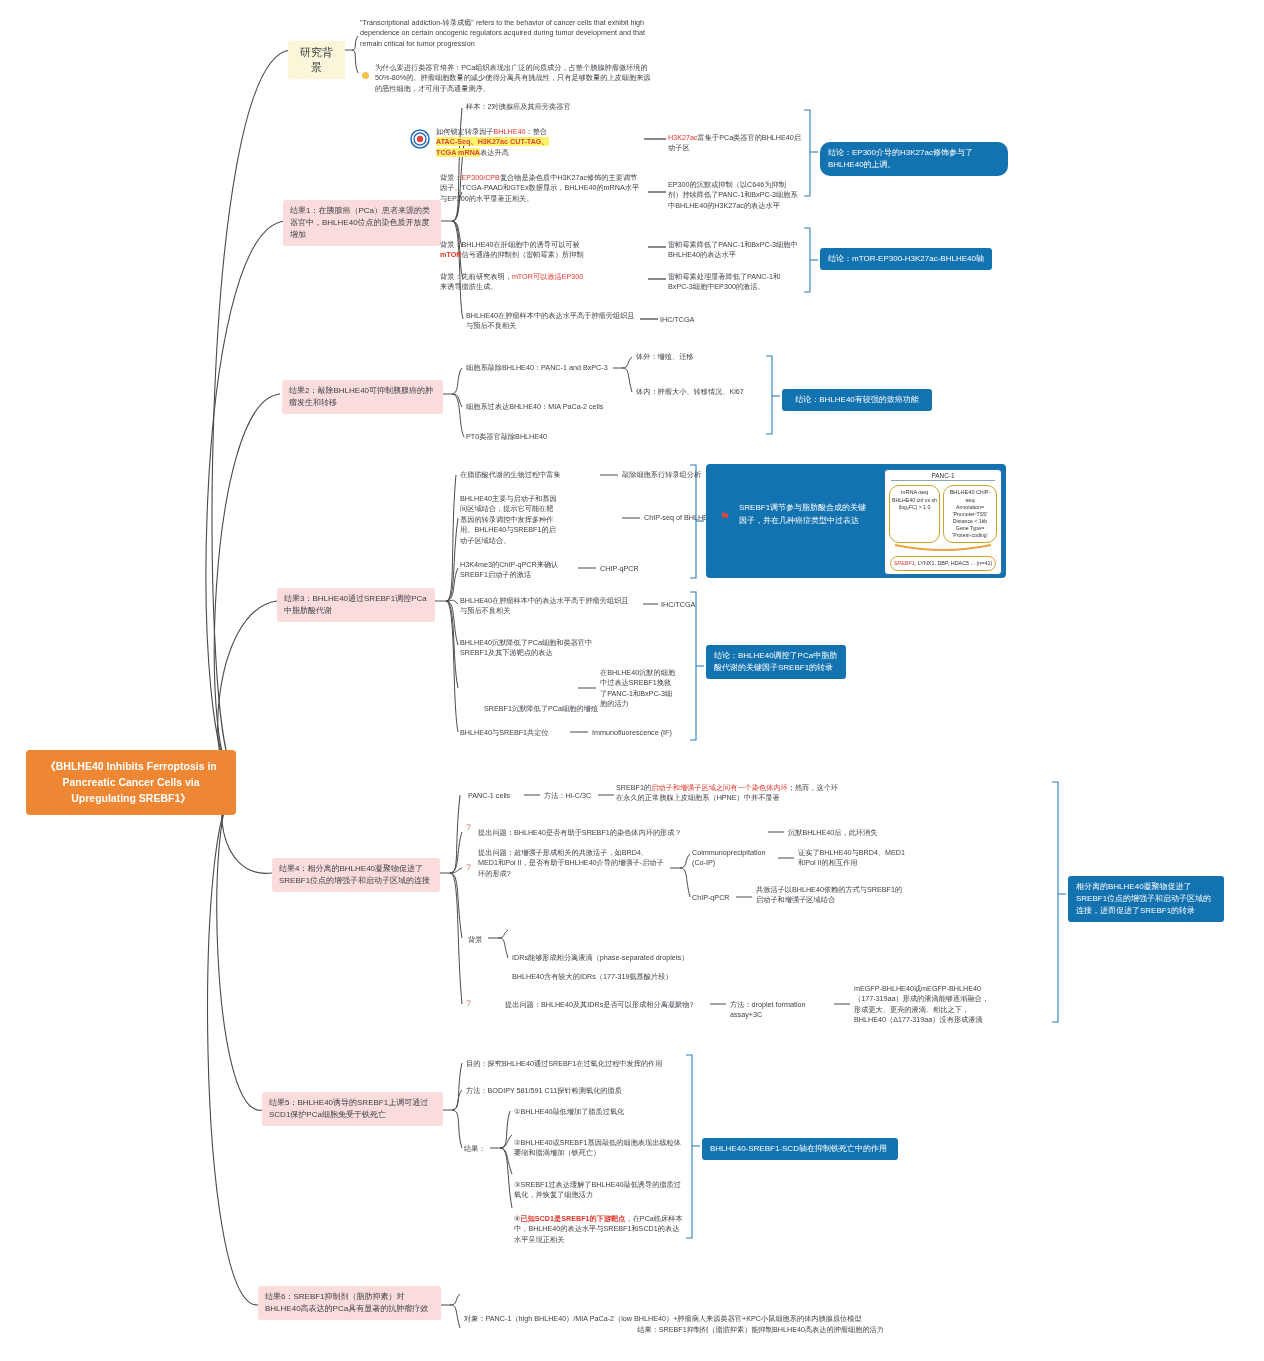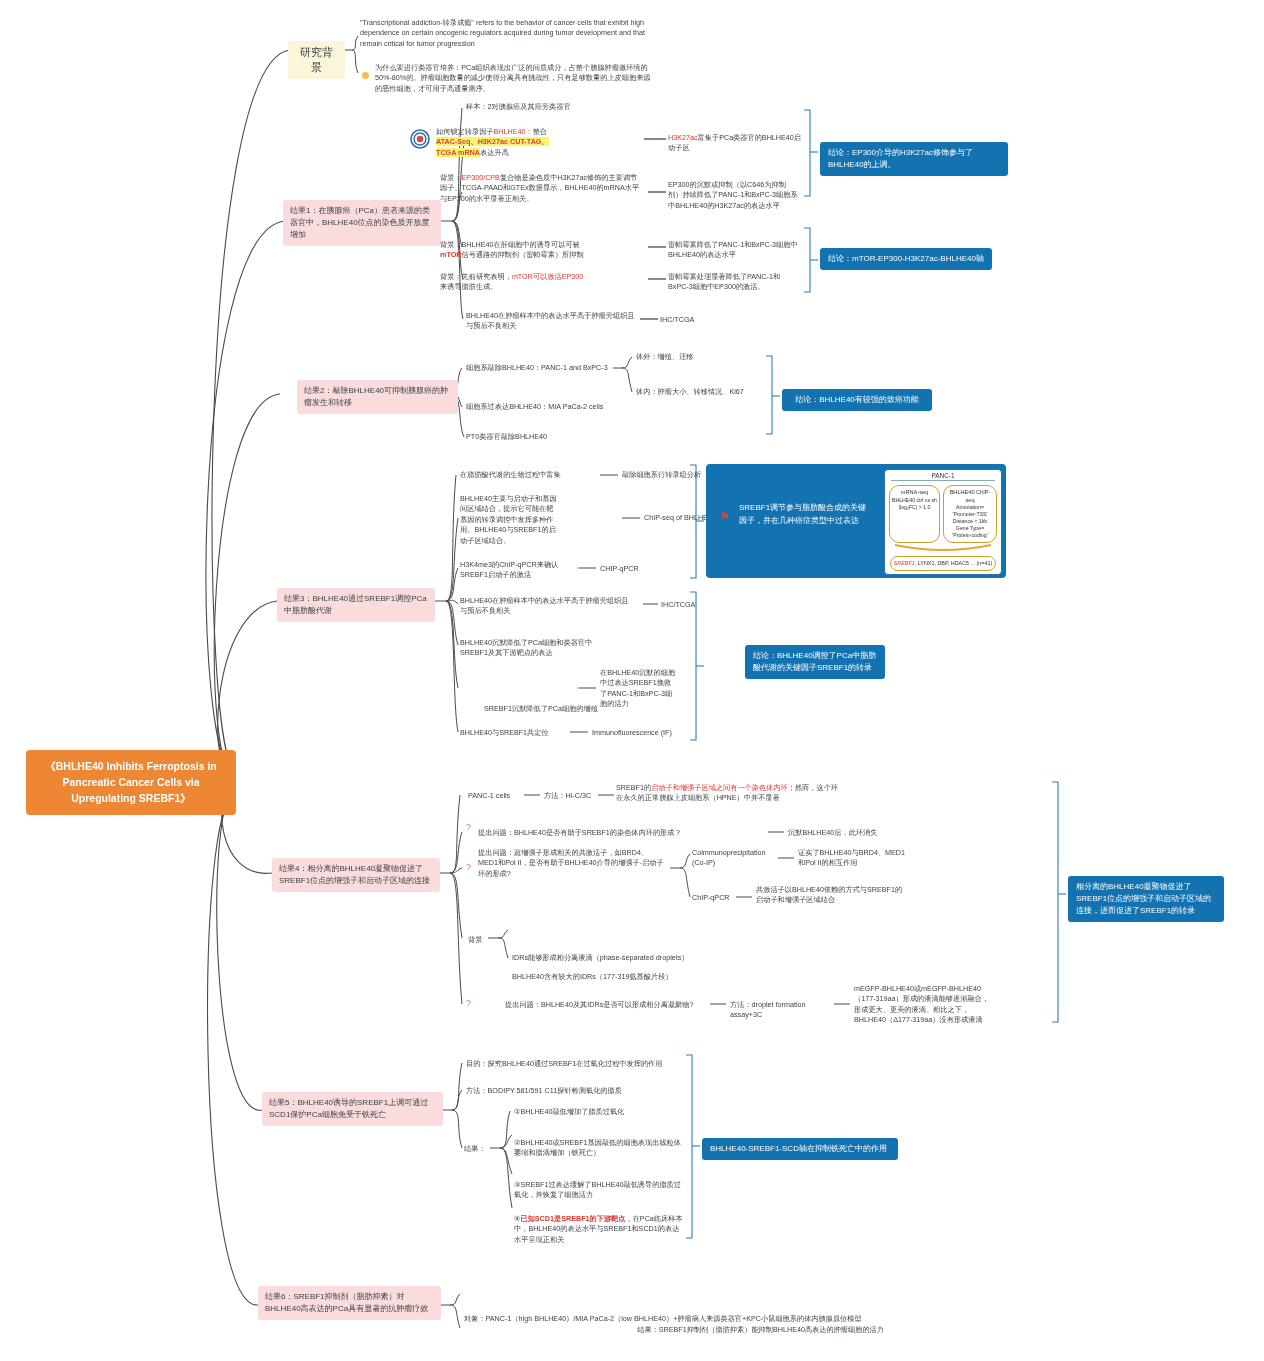--- a/index.html
+++ b/index.html
@@ -168,24 +168,24 @@
 <div class="txt" style="left:668px;top:240px;width:132px;">雷帕霉素降低了PANC-1和BxPC-3细胞中BHLHE40的表达水平</div>
 
 <div class="txt" style="left:440px;top:272px;width:205px;">
   <span>背景：先前研究表明，</span><span class="red">mTOR可以激活EP300</span><br><span>来诱导脂肪生成。</span>
 </div>
 <div class="txt" style="left:668px;top:272px;width:132px;">雷帕霉素处理显著降低了PANC-1和BxPC-3细胞中EP300的激活。</div>
 
 <div class="txt" style="left:466px;top:311px;width:172px;">BHLHE40在肿瘤样本中的表达水平高于肿瘤旁组织且与预后不良相关</div>
 <div class="txt" style="left:660px;top:315px;width:80px;">IHC/TCGA</div>
 
-<div class="node blue" style="left:820px;top:142px;width:188px;">结论：EP300介导的H3K27ac修饰参与了BHLHE40的上调。</div>
+<div class="node blue" style="left:820px;top:142px;width:188px;border-radius:10px;">结论：EP300介导的H3K27ac修饰参与了BHLHE40的上调。</div>
 <div class="node blue" style="left:820px;top:248px;width:172px;">结论：mTOR-EP300-H3K27ac-BHLHE40轴</div>
 
-<div class="node pink" style="left:282px;top:380px;width:161px;margin-left:15px;">结果2：敲除BHLHE40可抑制胰腺癌的肿瘤发生和转移</div>
+<div class="node pink" style="left:282px;top:380px;width:161px;">结果2：敲除BHLHE40可抑制胰腺癌的肿瘤发生和转移</div>
 <div class="txt" style="left:466px;top:363px;width:150px;">细胞系敲除BHLHE40：PANC-1 and BxPC-3</div>
 <div class="txt" style="left:466px;top:402px;width:150px;">细胞系过表达BHLHE40：MIA PaCa-2 cells</div>
 <div class="txt" style="left:466px;top:432px;width:150px;">PT0类器官敲除BHLHE40</div>
 <div class="txt" style="left:636px;top:352px;width:120px;">体外：增殖、迁移</div>
 <div class="txt" style="left:636px;top:387px;width:130px;">体内：肿瘤大小、转移情况、Ki67</div>
 <div class="node blue" style="left:782px;top:389px;width:150px;text-align:center;">结论：BHLHE40有较强的致癌功能</div>
 
 <div class="node pink" style="left:277px;top:588px;width:158px;">结果3：BHLHE40通过SREBF1调控PCa中脂肪酸代谢</div>
 
 <div class="txt" style="left:460px;top:470px;width:138px;">在脂肪酸代谢的生物过程中富集</div>
@@ -229,21 +229,21 @@
     </div>
     <svg width="116" height="12" style="display:block;">
       <path d="M10 2 Q58 12 106 2" fill="none" stroke="#e8a33d" stroke-width="2"></path>
     </svg>
     <div class="cbox" style="margin:1px 5px 0;border-radius:8px;font-size:5.4px;padding:3px 2px;">
       <span style="color:#e0443c;font-style:italic;">SREBF1</span><span>, LYNX1, DBP, HDAC5 ... (n=41)</span>
     </div>
   </div>
 </div>
 
-<div class="node blue" style="left:706px;top:645px;width:140px;margin-left:39px;">结论：BHLHE40调控了PCa中脂肪酸代谢的关键因子SREBF1的转录</div>
+<div class="node blue" style="left:706px;top:645px;width:140px;">结论：BHLHE40调控了PCa中脂肪酸代谢的关键因子SREBF1的转录</div>
 
 <div class="node pink" style="left:272px;top:858px;width:168px;">结果4：相分离的BHLHE40凝聚物促进了SREBF1位点的增强子和启动子区域的连接</div>
 
 <div class="txt" style="left:468px;top:791px;width:62px;">PANC-1 cells</div>
 <div class="txt" style="left:544px;top:791px;width:58px;">方法：Hi-C/3C</div>
 <div class="txt" style="left:616px;top:783px;width:228px;">
   <span>SREBF1的</span><span class="red">启动子和增强子区域之间有一个染色体内环</span><span>；然而，这个环在永久的正常胰腺上皮细胞系（HPNE）中并不显著</span>
 </div>
 
 <div class="qm" style="left:466px;top:822px;">?</div>

